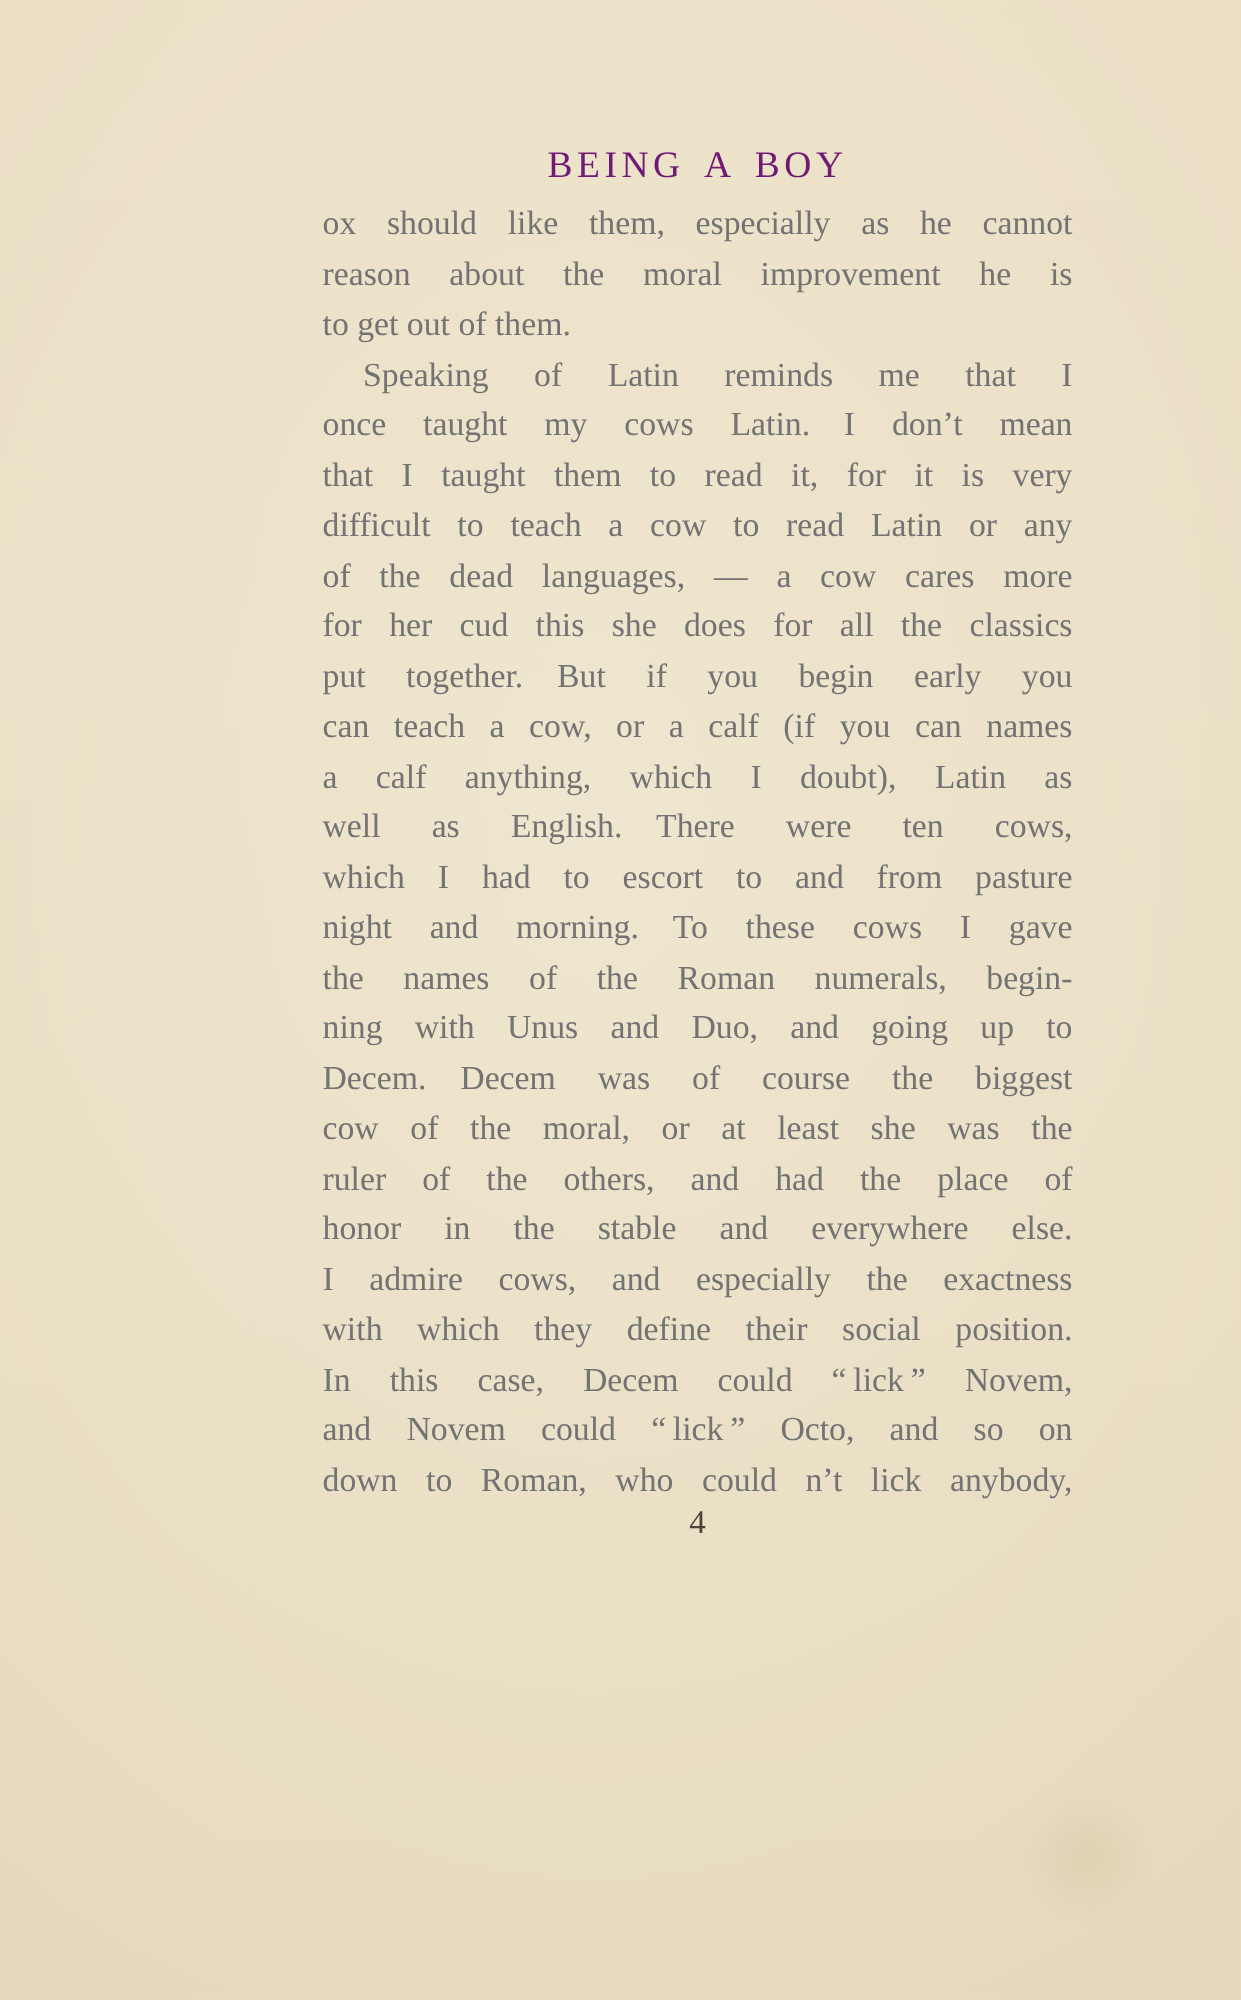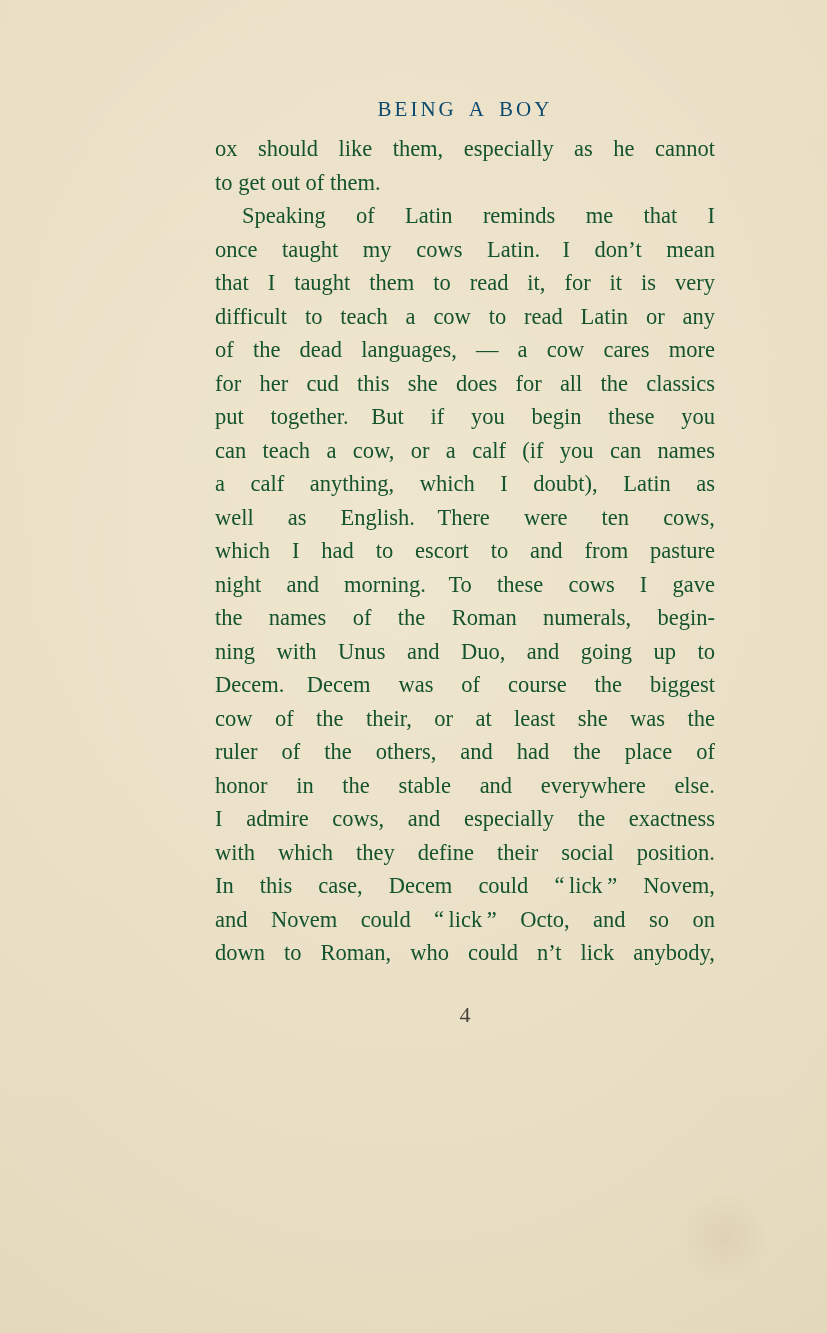--- a/index.html
+++ b/index.html
@@ -22,37 +22,37 @@
   .scan-page {
     position: absolute;
     inset: 0;
   }
   .running-header {
     position: absolute;
     left: 215px;
     width: 500px;
     top: 97px;
     text-align: center;
-    font-size: 21px;
+    font-size: 25px;
     letter-spacing: 3px;
     word-spacing: 5px;
-    color: #0c4a6e;
+    color: #701a75;
   }
   .text-block {
     position: absolute;
     left: 215px;
     top: 132px;
     width: 500px;
   }
   .line {
     height: 33.5px;
     line-height: 33.5px;
     font-size: 22.5px;
     white-space: normal;
-    color: #14532d;
+    color: #737373;
     text-align: left;
     overflow: visible;
   }
   .line.j {
     text-align: justify;
     text-align-last: justify;
   }
   .line.in {
     padding-left: 27px;
   }
@@ -67,37 +67,38 @@
   }
 </style>
 </head>
 <body>
 
 <div class="scan-page">
   <div class="running-header">BEING A BOY</div>
 
   <div class="text-block">
       <div class="line j">ox should like them, especially as he cannot</div>
+      <div class="line j">reason about the moral improvement he is</div>
       <div class="line">to get out of them.</div>
       <div class="line j in">Speaking of Latin reminds me that I</div>
       <div class="line j">once taught my cows Latin. I don’t mean</div>
       <div class="line j">that I taught them to read it, for it is very</div>
       <div class="line j">difficult to teach a cow to read Latin or any</div>
       <div class="line j">of the dead languages, — a cow cares more</div>
       <div class="line j">for her cud this she does for all the classics</div>
-      <div class="line j">put together. But if you begin these you</div>
+      <div class="line j">put together. But if you begin early you</div>
       <div class="line j">can teach a cow, or a calf (if you can names</div>
       <div class="line j">a calf anything, which I doubt), Latin as</div>
       <div class="line j">well as English. There were ten cows,</div>
       <div class="line j">which I had to escort to and from pasture</div>
       <div class="line j">night and morning. To these cows I gave</div>
       <div class="line j">the names of the Roman numerals, begin-</div>
       <div class="line j">ning with Unus and Duo, and going up to</div>
       <div class="line j">Decem. Decem was of course the biggest</div>
-      <div class="line j">cow of the their, or at least she was the</div>
+      <div class="line j">cow of the moral, or at least she was the</div>
       <div class="line j">ruler of the others, and had the place of</div>
       <div class="line j">honor in the stable and everywhere else.</div>
       <div class="line j">I admire cows, and especially the exactness</div>
       <div class="line j">with which they define their social position.</div>
       <div class="line j">In this case, Decem could “ lick ” Novem,</div>
       <div class="line j">and Novem could “ lick ” Octo, and so on</div>
       <div class="line j">down to Roman, who could n’t lick anybody,</div>
     </div>
 
   <div class="folio">4</div>

